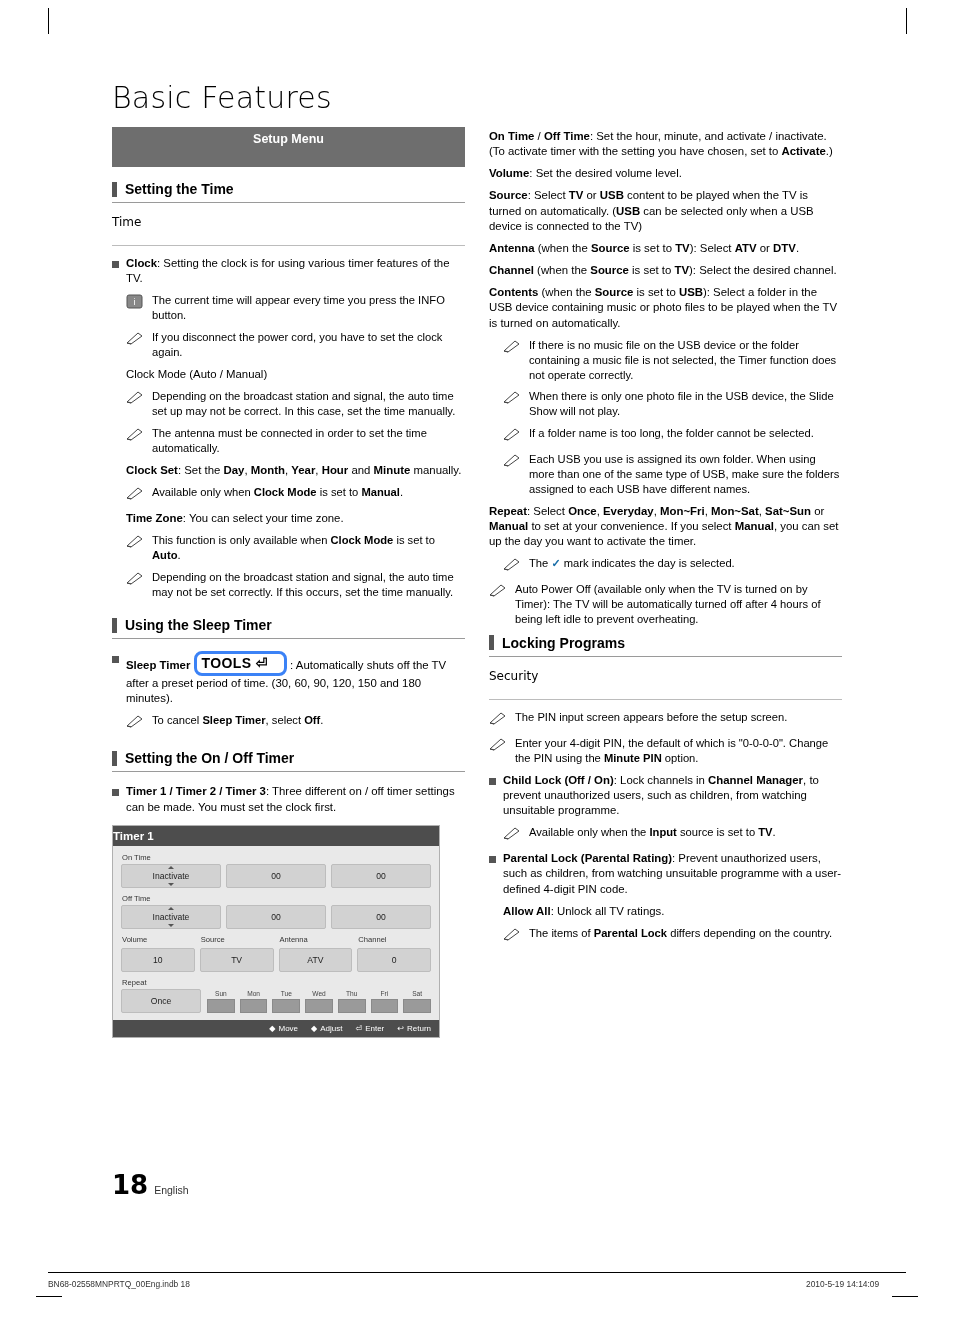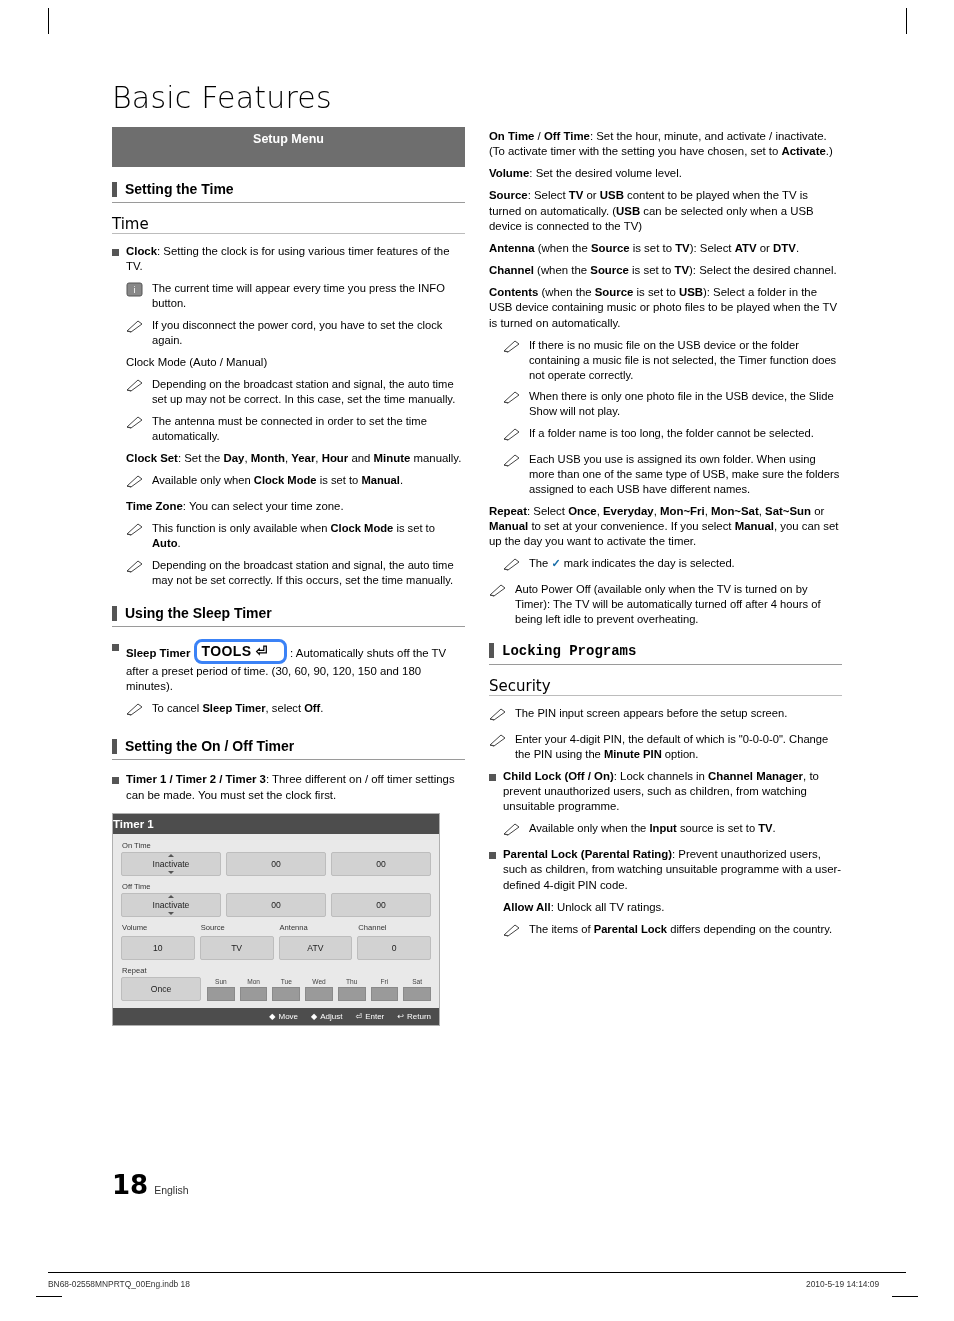--- a/index.html
+++ b/index.html
@@ -17,21 +17,21 @@
 
   .cols{display:flex;gap:24px;}
   .col{width:353px;}
 
   .setupbar{background:#6e6e6e;color:#fff;text-align:center;font-size:12.5px;font-weight:bold;padding:5px 0 21px 0;margin-bottom:14px;}
 
   .sechead{display:flex;align-items:center;border-bottom:1px solid #9a9a9a;padding-bottom:5px;margin-bottom:12px;margin-top:4px;}
   .sechead .bar{width:5px;height:15px;background:#555;margin-right:8px;}
   .sechead .t{font-size:14px;font-weight:bold;}
 
-  .subhead{font-size:15px;font-weight:400;border-bottom:1px solid #bcbcbc;padding-bottom:0;margin:2px 0 10px 0;font-family:"DejaVu Sans",sans-serif;}
+  .subhead{font-size:12px;font-weight:400;border-bottom:1px solid #bcbcbc;padding-bottom:16px;margin:2px 0 10px 0;font-family:"DejaVu Sans",sans-serif;}
 
   .item{display:flex;margin-bottom:7px;}
   .sq{width:7px;height:7px;background:#555;margin:5px 7px 0 0;flex:0 0 auto;}
   .itxt{font-size:11.4px;line-height:1.33;}
 
   .para{font-size:11.4px;line-height:1.33;margin-bottom:7px;}
   .para.ind{margin-left:14px;}
 
   .note{display:flex;margin:0 0 7px 14px;}
   .note .ic{flex:0 0 auto;width:20px;margin-right:6px;padding-top:1px;}
@@ -361,21 +361,21 @@
         <div class="note l0">
           <div class="ic">
             <svg width="17" height="13" viewBox="0 0 17 13">
                 <path d="M1 11 L12 1 L16 4 L5 12 Z" fill="none" stroke="#444" stroke-width="1"></path>
                 <path d="M1 11 L4 11.5 L5 12" fill="none" stroke="#444" stroke-width="1"></path>
               </svg>
           </div>
           <div class="ntxt">Auto Power Off (available only when the TV is turned on by Timer): The TV will be automatically turned off after 4 hours of being left idle to prevent overheating.</div>
         </div>
 
-        <div class="sechead" style="margin-top:16px;font-family:Liberation Mono, monospace;">
+        <div class="sechead" style="margin-top:8px;">
           <div class="bar"></div>
           <div class="t">Locking Programs</div>
         </div>
 
         <div class="subhead">Security</div>
 
         <div class="note l0">
           <div class="ic">
             <svg width="17" height="13" viewBox="0 0 17 13">
                 <path d="M1 11 L12 1 L16 4 L5 12 Z" fill="none" stroke="#444" stroke-width="1"></path>

